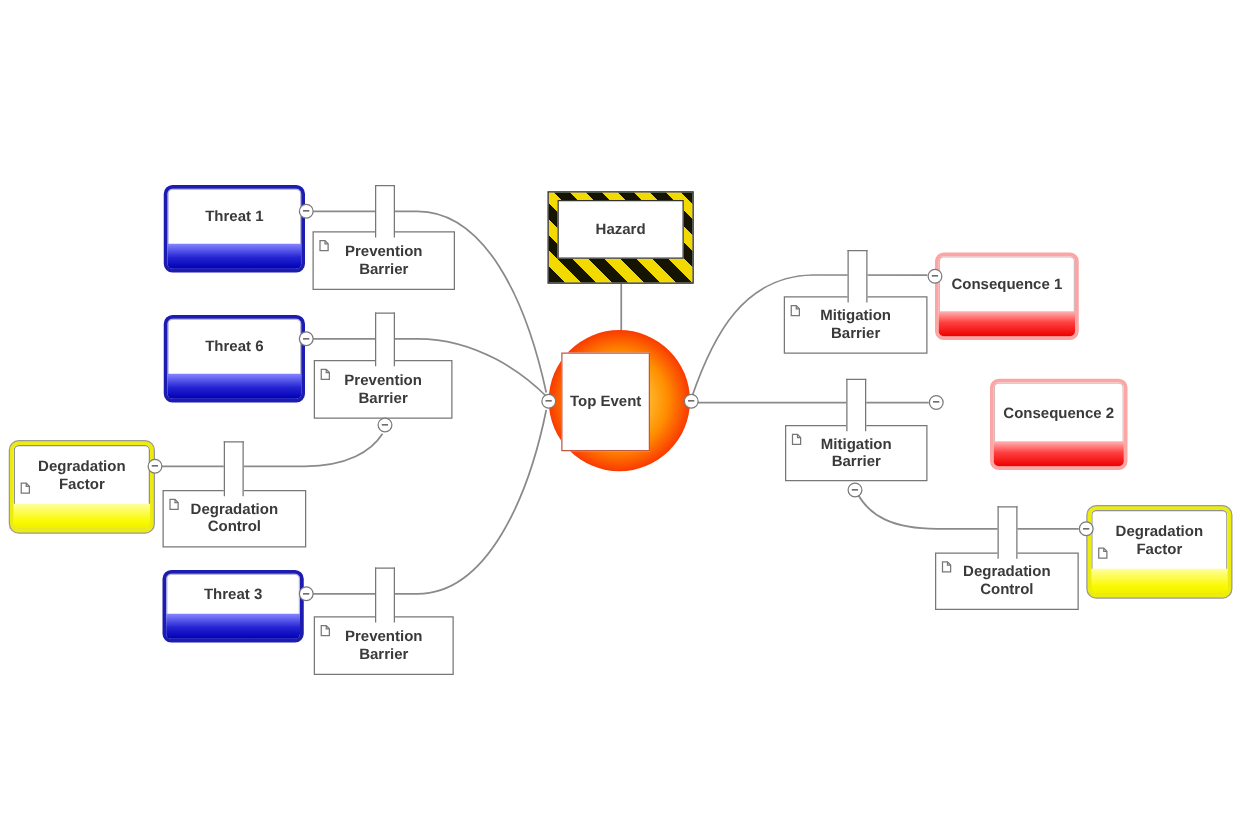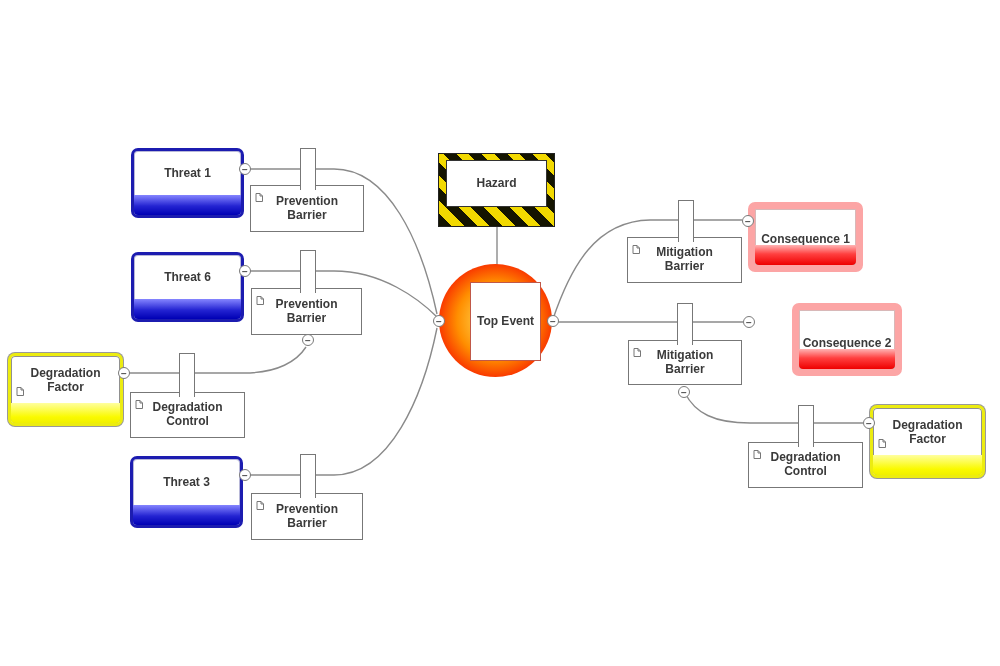--- a/index.html
+++ b/index.html
@@ -6,35 +6,35 @@
     font-family:"Liberation Sans",sans-serif;}
   .canvas{position:relative;width:1000px;height:666px;background:#fff;}
   svg.links{position:absolute;left:0;top:0;z-index:1;}
   .node{position:absolute;box-sizing:border-box;display:flex;align-items:center;justify-content:center;z-index:2;}
   .lbl{display:inline-block;width:92px;text-align:center;font-size:12px;font-weight:bold;color:#3a3a3a;line-height:1.15;}
   
   .capbox{border-radius:7px;background:#fff;padding-bottom:18px;}
   .band{position:absolute;left:0;right:0;bottom:0;height:20px;border-radius:0 0 4px 4px;}
   .threat{border:3px solid #1c1cb0;box-shadow:inset 0 0 0 1px #b8b8d8;}
   .threat .band{background:linear-gradient(180deg,#8585ff 0%,#2424d2 55%,#0000b4 100%);}
-  .consequence{border:7px solid #fca5a5;box-shadow:inset 0 0 0 1px #d8b8b8;align-items:flex-end;}
+  .consequence{border:3px solid #fca5a5;box-shadow:inset 0 0 0 1px #d8b8b8;}
   .consequence .band{background:linear-gradient(180deg,#ffb4b4 0%,#ff4040 45%,#ee0000 100%);}
   .degfactor{border:3px solid #ecec10;box-shadow:0 0 0 1px #999,inset 0 0 0 1px #909090;}
   .degfactor .band{background:linear-gradient(180deg,#ffff9e 0%,#fafa00 70%,#f0f000 100%);}
   
   .barrier{background:#fff;border:1px solid #777;}
   
   .tab{position:absolute;box-sizing:border-box;width:16px;background:#fff;border:1px solid #777;border-bottom:none;z-index:3;}
   
   .hazard{border:1px solid #222;background:repeating-linear-gradient(45deg,#141400 0 9px,#f2d900 9px 18px);text-decoration:underline;}
   .hazard-inner{position:absolute;left:7px;right:7px;top:6px;bottom:19px;background:#fff;border:1px solid #333;
     display:flex;align-items:center;justify-content:center;}
   
   .topevent{border-radius:50%;background:radial-gradient(circle at 50% 50%,#ffc840 20%,#ff8e00 48%,#f71800 80%,#ee1200 100%);}
-  .te-square{position:absolute;left:31px;top:18px;width:69px;height:77px;background:#fff;border:1px solid #c05848;
+  .te-square{position:absolute;left:10px;top:18px;width:69px;height:77px;background:#fff;border:1px solid #c05848;
     display:flex;align-items:center;justify-content:flex-end;}
   
   .minus{position:absolute;width:12px;height:12px;border-radius:50%;background:#fff;border:1px solid #7a7a7a;
     box-sizing:border-box;z-index:4;display:flex;align-items:center;justify-content:center;
     font-size:10px;line-height:9px;color:#555;font-weight:bold;}
   
   .note{position:absolute;z-index:3;}
   .note.tl{left:3px;top:3px;}
   .note.bl{left:4px;bottom:22px;}
 </style>
@@ -57,21 +57,21 @@
   </svg>
 
   <div class="node capbox threat" style="left:131px;top:148px;width:113px;height:70px">
     <span class="lbl">Threat 1</span>
     <span class="band"></span>
   </div>
   <div class="node capbox threat" style="left:131px;top:252px;width:113px;height:70px">
     <span class="lbl">Threat 6</span>
     <span class="band"></span>
   </div>
-  <div class="node capbox threat" style="left:130px;top:456px;width:113px;height:72px">
+  <div class="node capbox threat" style="left:130px;top:456px;width:113px;height:58px">
     <span class="lbl">Threat 3</span>
     <span class="band"></span>
   </div>
 
   <div class="node capbox consequence" style="left:748px;top:202px;width:115px;height:70px">
     <span class="lbl">Consequence 1</span>
     <span class="band"></span>
   </div>
   <div class="node capbox consequence" style="left:792px;top:303px;width:110px;height:73px">
     <span class="lbl">Consequence 2</span>

